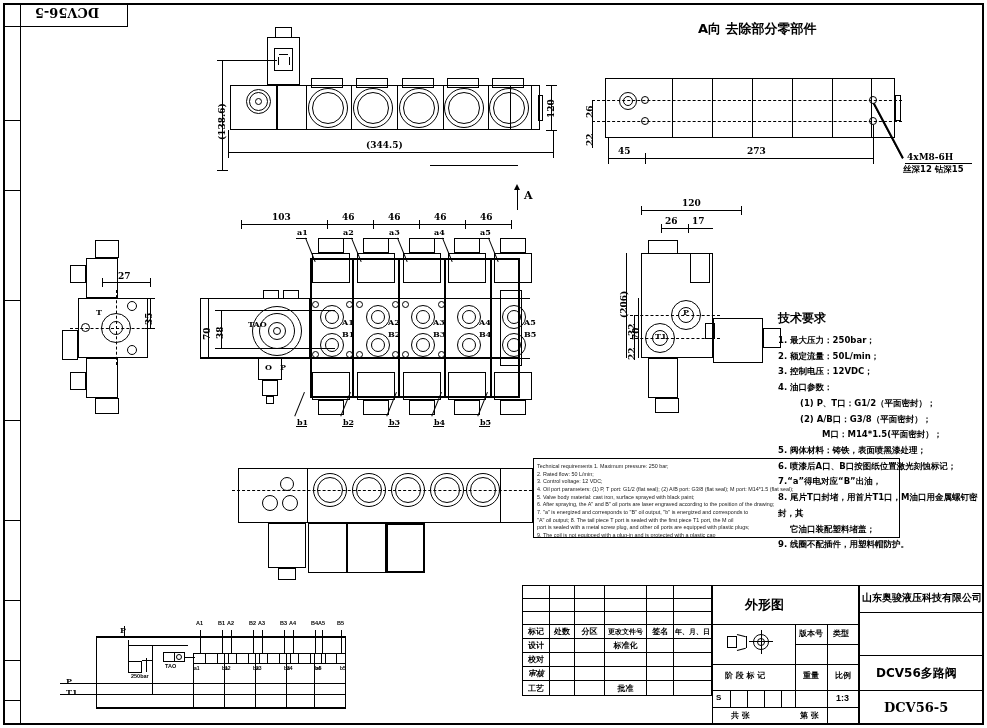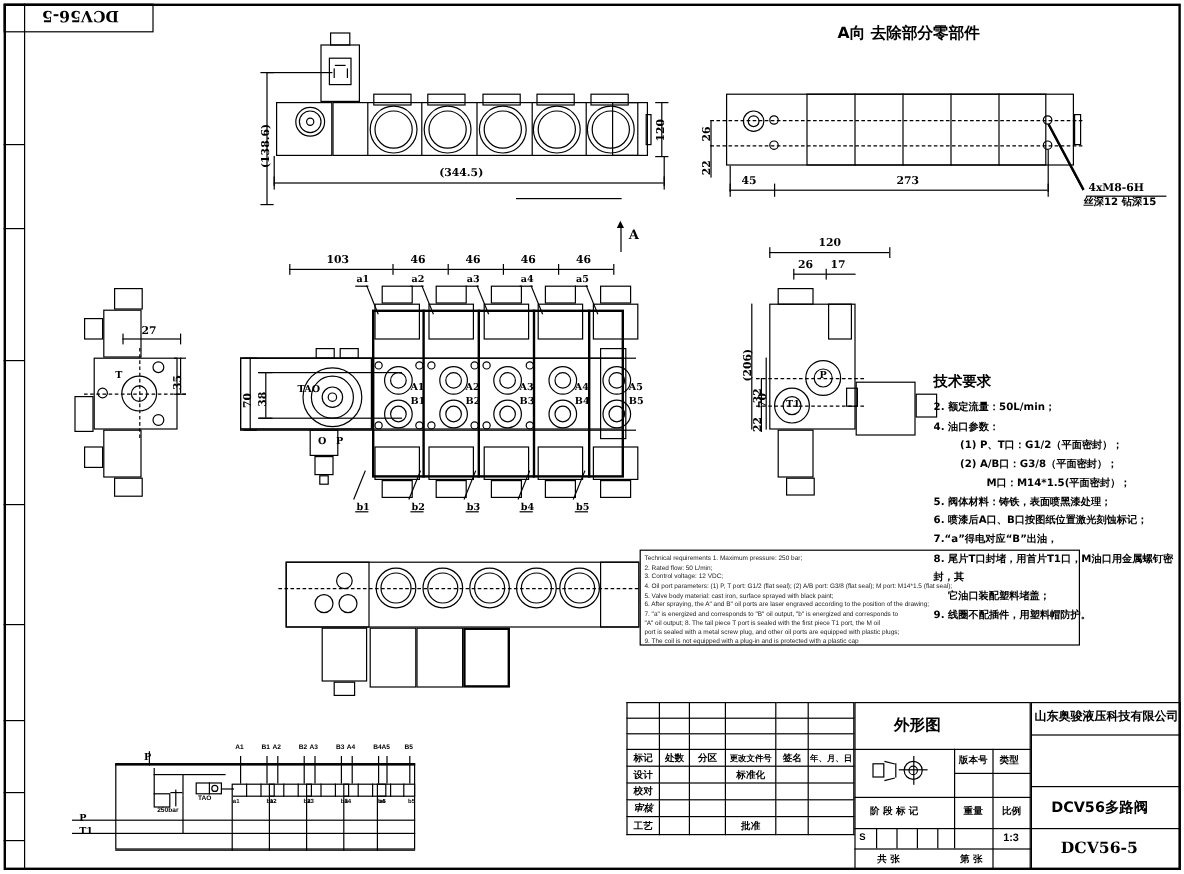--- a/index.html
+++ b/index.html
@@ -403,21 +403,23 @@
     <div>5. Valve body material: cast iron, surface sprayed with black paint;</div>
     <div>6. After spraying, the A" and B" oil ports are laser engraved according to the position of the drawing;</div>
     <div>7. "a" is energized and corresponds to "B" oil output, "b" is energized and corresponds to</div>
     <div> "A" oil output; 8. The tail piece T port is sealed with the first piece T1 port, the M oil</div>
     <div> port is sealed with a metal screw plug, and other oil ports are equipped with plastic plugs;</div>
     <div> 9. The coil is not equipped with a plug-in and is protected with a plastic cap</div>
   </div>
 
   <div class="txt cn" style="left:778px;top:312px;font-size:12px;">技术要求</div>
   <div class="cnblk" style="left:778px;top:333px;width:205px;">
+    <div>1. 最大压力：250bar；</div>
     <div>2. 额定流量：50L/min；</div>
+    <div>3. 控制电压：12VDC；</div>
     <div>4. 油口参数：</div>
     <div style="padding-left:22px;">(1) P、T口：G1/2（平面密封）；</div>
     <div style="padding-left:22px;">(2) A/B口：G3/8（平面密封）；</div>
     <div style="padding-left:44px;">M口：M14*1.5(平面密封）；</div>
     <div>5. 阀体材料：铸铁，表面喷黑漆处理；</div>
     <div>6. 喷漆后A口、B口按图纸位置激光刻蚀标记；</div>
     <div>7.“a”得电对应“B”出油，</div>
     <div>8. 尾片T口封堵，用首片T1口，M油口用金属螺钉密封，其</div>
     <div style="padding-left:12px;">它油口装配塑料堵盖；</div>
     <div>9. 线圈不配插件，用塑料帽防护。</div>

